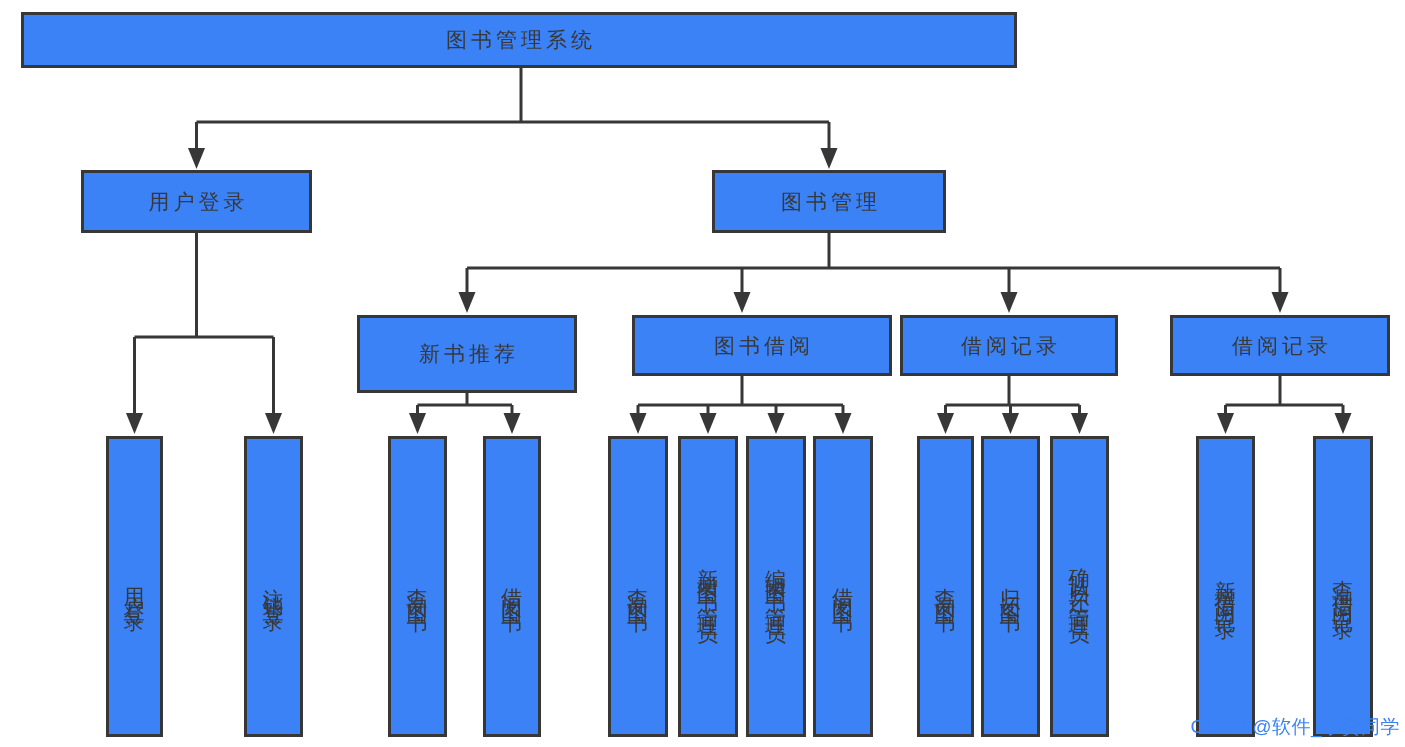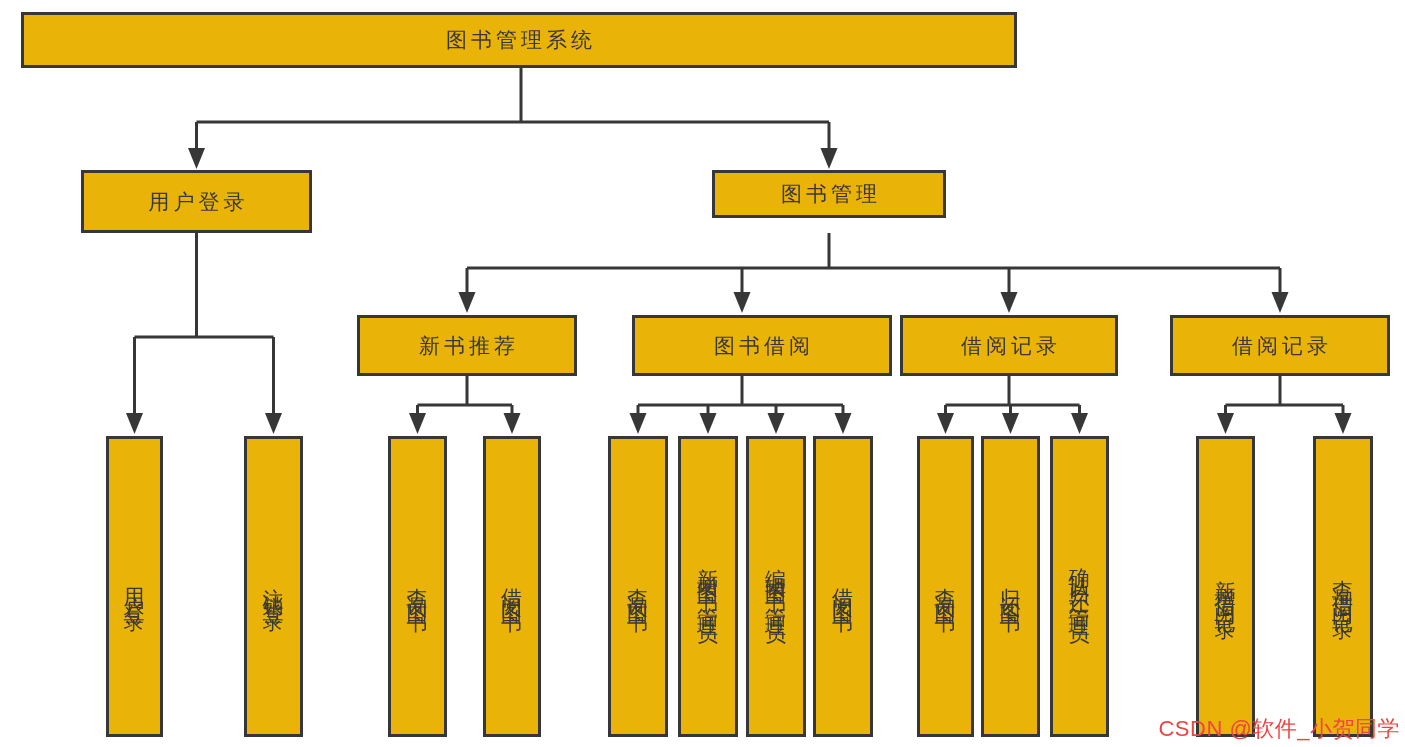--- a/index.html
+++ b/index.html
@@ -5,32 +5,32 @@
   * { margin:0; padding:0; box-sizing:border-box; }
   html,body { background:#ffffff; }
   .stage {
     position:relative; width:1405px; height:747px; background:#ffffff;
     font-family:"Liberation Sans","DejaVu Sans",sans-serif; overflow:hidden;
   }
   .wires { position:absolute; left:0; top:0; width:1405px; height:747px; }
   .wires path { stroke:#373737; stroke-width:3; fill:none; }
   .wires polygon { fill:#373737; stroke:none; }
   .node {
-    position:absolute; background:#eab308; border:3px solid #373737;
+    position:absolute; background:#3b82f6; border:3px solid #373737;
     display:flex; align-items:center; justify-content:center;
     color:#383838; z-index:2;
   }
   .node .lbl { font-size:21px; letter-spacing:4px; text-indent:4px; white-space:nowrap; }
   .node.v .lbl {
     writing-mode:vertical-rl; letter-spacing:8px; text-indent:0;
     line-height:1;
   }
   .watermark {
     position:absolute; top:714px; right:5px; z-index:3;
-    font-size:22px; color:#ef4444; letter-spacing:0.5px; white-space:nowrap;
+    font-size:19px; color:#3b82f6; letter-spacing:0.5px; white-space:nowrap;
   }
 </style>
 </head>
 <body>
 
 <div class="stage">
 
   <svg class="wires" viewBox="0 0 1405 747">
 
     <g>
@@ -107,25 +107,25 @@
     </g>
   </svg>
 
   <div class="node" style="left:21px;top:12px;width:996px;height:56px">
     <span class="lbl">图书管理系统</span>
   </div>
 
   <div class="node" style="left:81px;top:170px;width:231px;height:63px">
     <span class="lbl">用户登录</span>
   </div>
-  <div class="node" style="left:712px;top:170px;width:234px;height:48px">
+  <div class="node" style="left:712px;top:170px;width:234px;height:63px">
     <span class="lbl">图书管理</span>
   </div>
 
-  <div class="node" style="left:357px;top:315px;width:220px;height:61px">
+  <div class="node" style="left:357px;top:315px;width:220px;height:78px">
     <span class="lbl">新书推荐</span>
   </div>
   <div class="node" style="left:632px;top:315px;width:260px;height:61px">
     <span class="lbl">图书借阅</span>
   </div>
   <div class="node" style="left:900px;top:315px;width:218px;height:61px">
     <span class="lbl">借阅记录</span>
   </div>
   <div class="node" style="left:1170px;top:315px;width:220px;height:61px">
     <span class="lbl">借阅记录</span>

